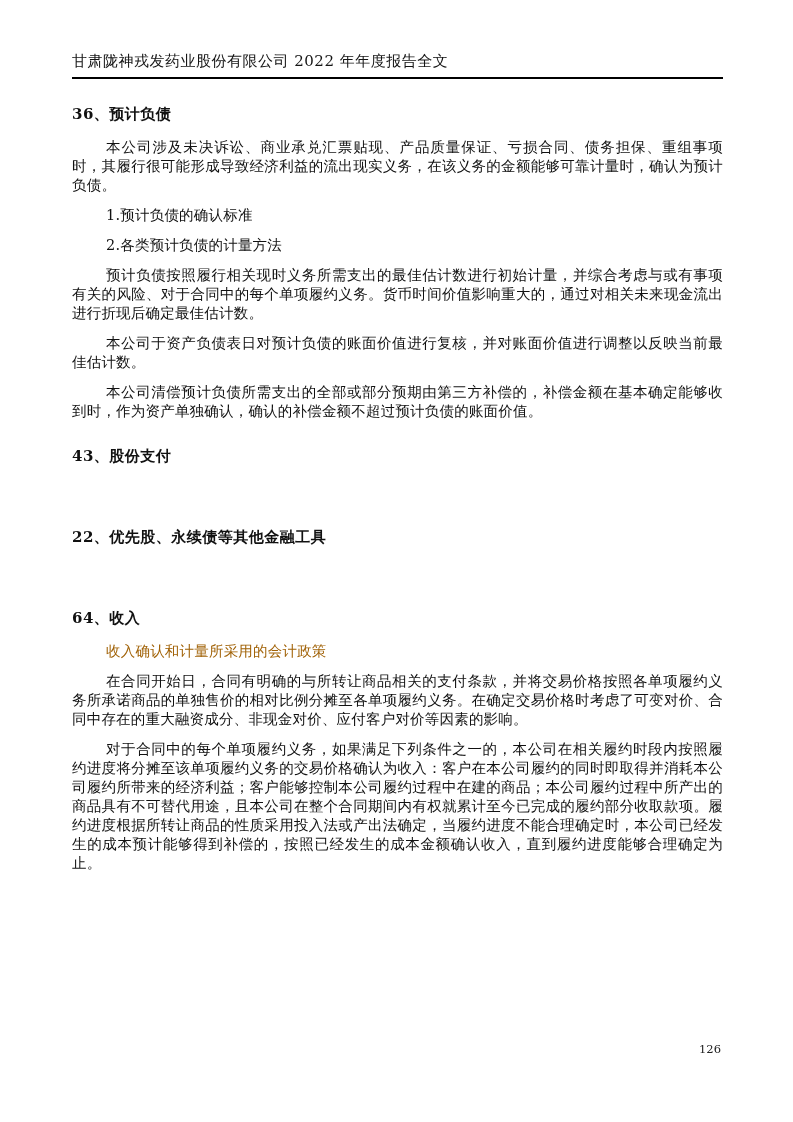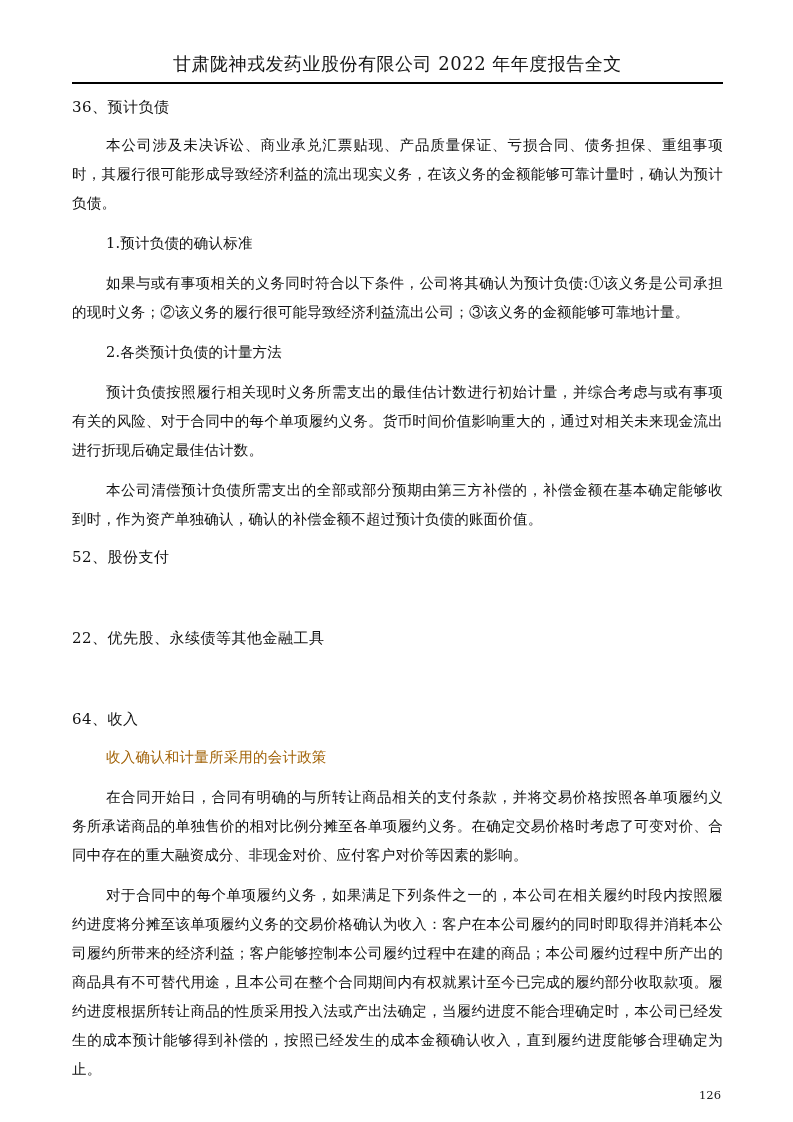--- a/index.html
+++ b/index.html
@@ -10,82 +10,82 @@
     height: 1122px;
     background: #ffffff;
     font-family: "DejaVu Serif", "Liberation Serif", serif;
     color: #111111;
     overflow: hidden;
   }
   .content {
     padding: 52px 70px 0 72px;
   }
   .doc-header {
-    text-align: center;
-    font-size: 18px;
+    text-align: left;
+    font-size: 15px;
     letter-spacing: 0.5px;
     color: #141414;
     padding-bottom: 6px;
   }
   .header-rule {
     border: 0;
     border-top: 2px solid #000000;
     margin: 0 0 0 0;
   }
   h2.sec-heading {
     font-size: 15px;
-    font-weight: normal;
-    margin: 14px 0 14px 0;
+    font-weight: bold;
+    margin: 26px 0 14px 0;
     letter-spacing: 0.5px;
   }
   h2.sec-heading.big-gap {
     margin-top: 62px;
   }
   p.para {
     font-size: 14.5px;
-    line-height: 29px;
+    line-height: 19px;
     text-align: justify;
     text-indent: 2.35em;
     margin: 0 0 11px 0;
     letter-spacing: 0.2px;
   }
   .policy-label {
     font-size: 12px;
     color: #a16207;
     margin: 18px 0 16px 0;
     text-indent: 0;
   }
   .page-number {
     position: absolute;
-    top: 1088px;
+    top: 1042px;
     right: 72px;
     font-size: 11.5px;
     color: #222222;
   }
 </style>
 </head>
 <body>
 
 <div class="page">
   <div class="content">
 
     <div class="doc-header">
       <span>甘肃陇神戎发药业股份有限公司 2022 年年度报告全文</span>
     </div>
     <hr class="header-rule">
 
     <h2 class="sec-heading">36、预计负债</h2>
     <p class="para">本公司涉及未决诉讼、商业承兑汇票贴现、产品质量保证、亏损合同、债务担保、重组事项时，其履行很可能形成导致经济利益的流出现实义务，在该义务的金额能够可靠计量时，确认为预计负债。</p>
     <p class="para">1.预计负债的确认标准</p>
-    <p class="para">如果与或有事项相关的义务同时符合以下条件，公司将其确认为预计负债:①该义务是公司承担的现时义务；②该义务的履行很可能导致经济利益流出公司；③该义务的金额能够可靠地计量。</p>
     <p class="para">2.各类预计负债的计量方法</p>
     <p class="para">预计负债按照履行相关现时义务所需支出的最佳估计数进行初始计量，并综合考虑与或有事项有关的风险、对于合同中的每个单项履约义务。货币时间价值影响重大的，通过对相关未来现金流出进行折现后确定最佳估计数。</p>
+    <p class="para">本公司于资产负债表日对预计负债的账面价值进行复核，并对账面价值进行调整以反映当前最佳估计数。</p>
     <p class="para">本公司清偿预计负债所需支出的全部或部分预期由第三方补偿的，补偿金额在基本确定能够收到时，作为资产单独确认，确认的补偿金额不超过预计负债的账面价值。</p>
 
-    <h2 class="sec-heading">52、股份支付</h2>
+    <h2 class="sec-heading">43、股份支付</h2>
 
     <h2 class="sec-heading big-gap">22、优先股、永续债等其他金融工具</h2>
 
     <h2 class="sec-heading big-gap">64、收入</h2>
     <p class="para policy-label">收入确认和计量所采用的会计政策</p>
     <p class="para">在合同开始日，合同有明确的与所转让商品相关的支付条款，并将交易价格按照各单项履约义务所承诺商品的单独售价的相对比例分摊至各单项履约义务。在确定交易价格时考虑了可变对价、合同中存在的重大融资成分、非现金对价、应付客户对价等因素的影响。</p>
     <p class="para">对于合同中的每个单项履约义务，如果满足下列条件之一的，本公司在相关履约时段内按照履约进度将分摊至该单项履约义务的交易价格确认为收入：客户在本公司履约的同时即取得并消耗本公司履约所带来的经济利益；客户能够控制本公司履约过程中在建的商品；本公司履约过程中所产出的商品具有不可替代用途，且本公司在整个合同期间内有权就累计至今已完成的履约部分收取款项。履约进度根据所转让商品的性质采用投入法或产出法确定，当履约进度不能合理确定时，本公司已经发生的成本预计能够得到补偿的，按照已经发生的成本金额确认收入，直到履约进度能够合理确定为止。</p>
 
   </div>
 

